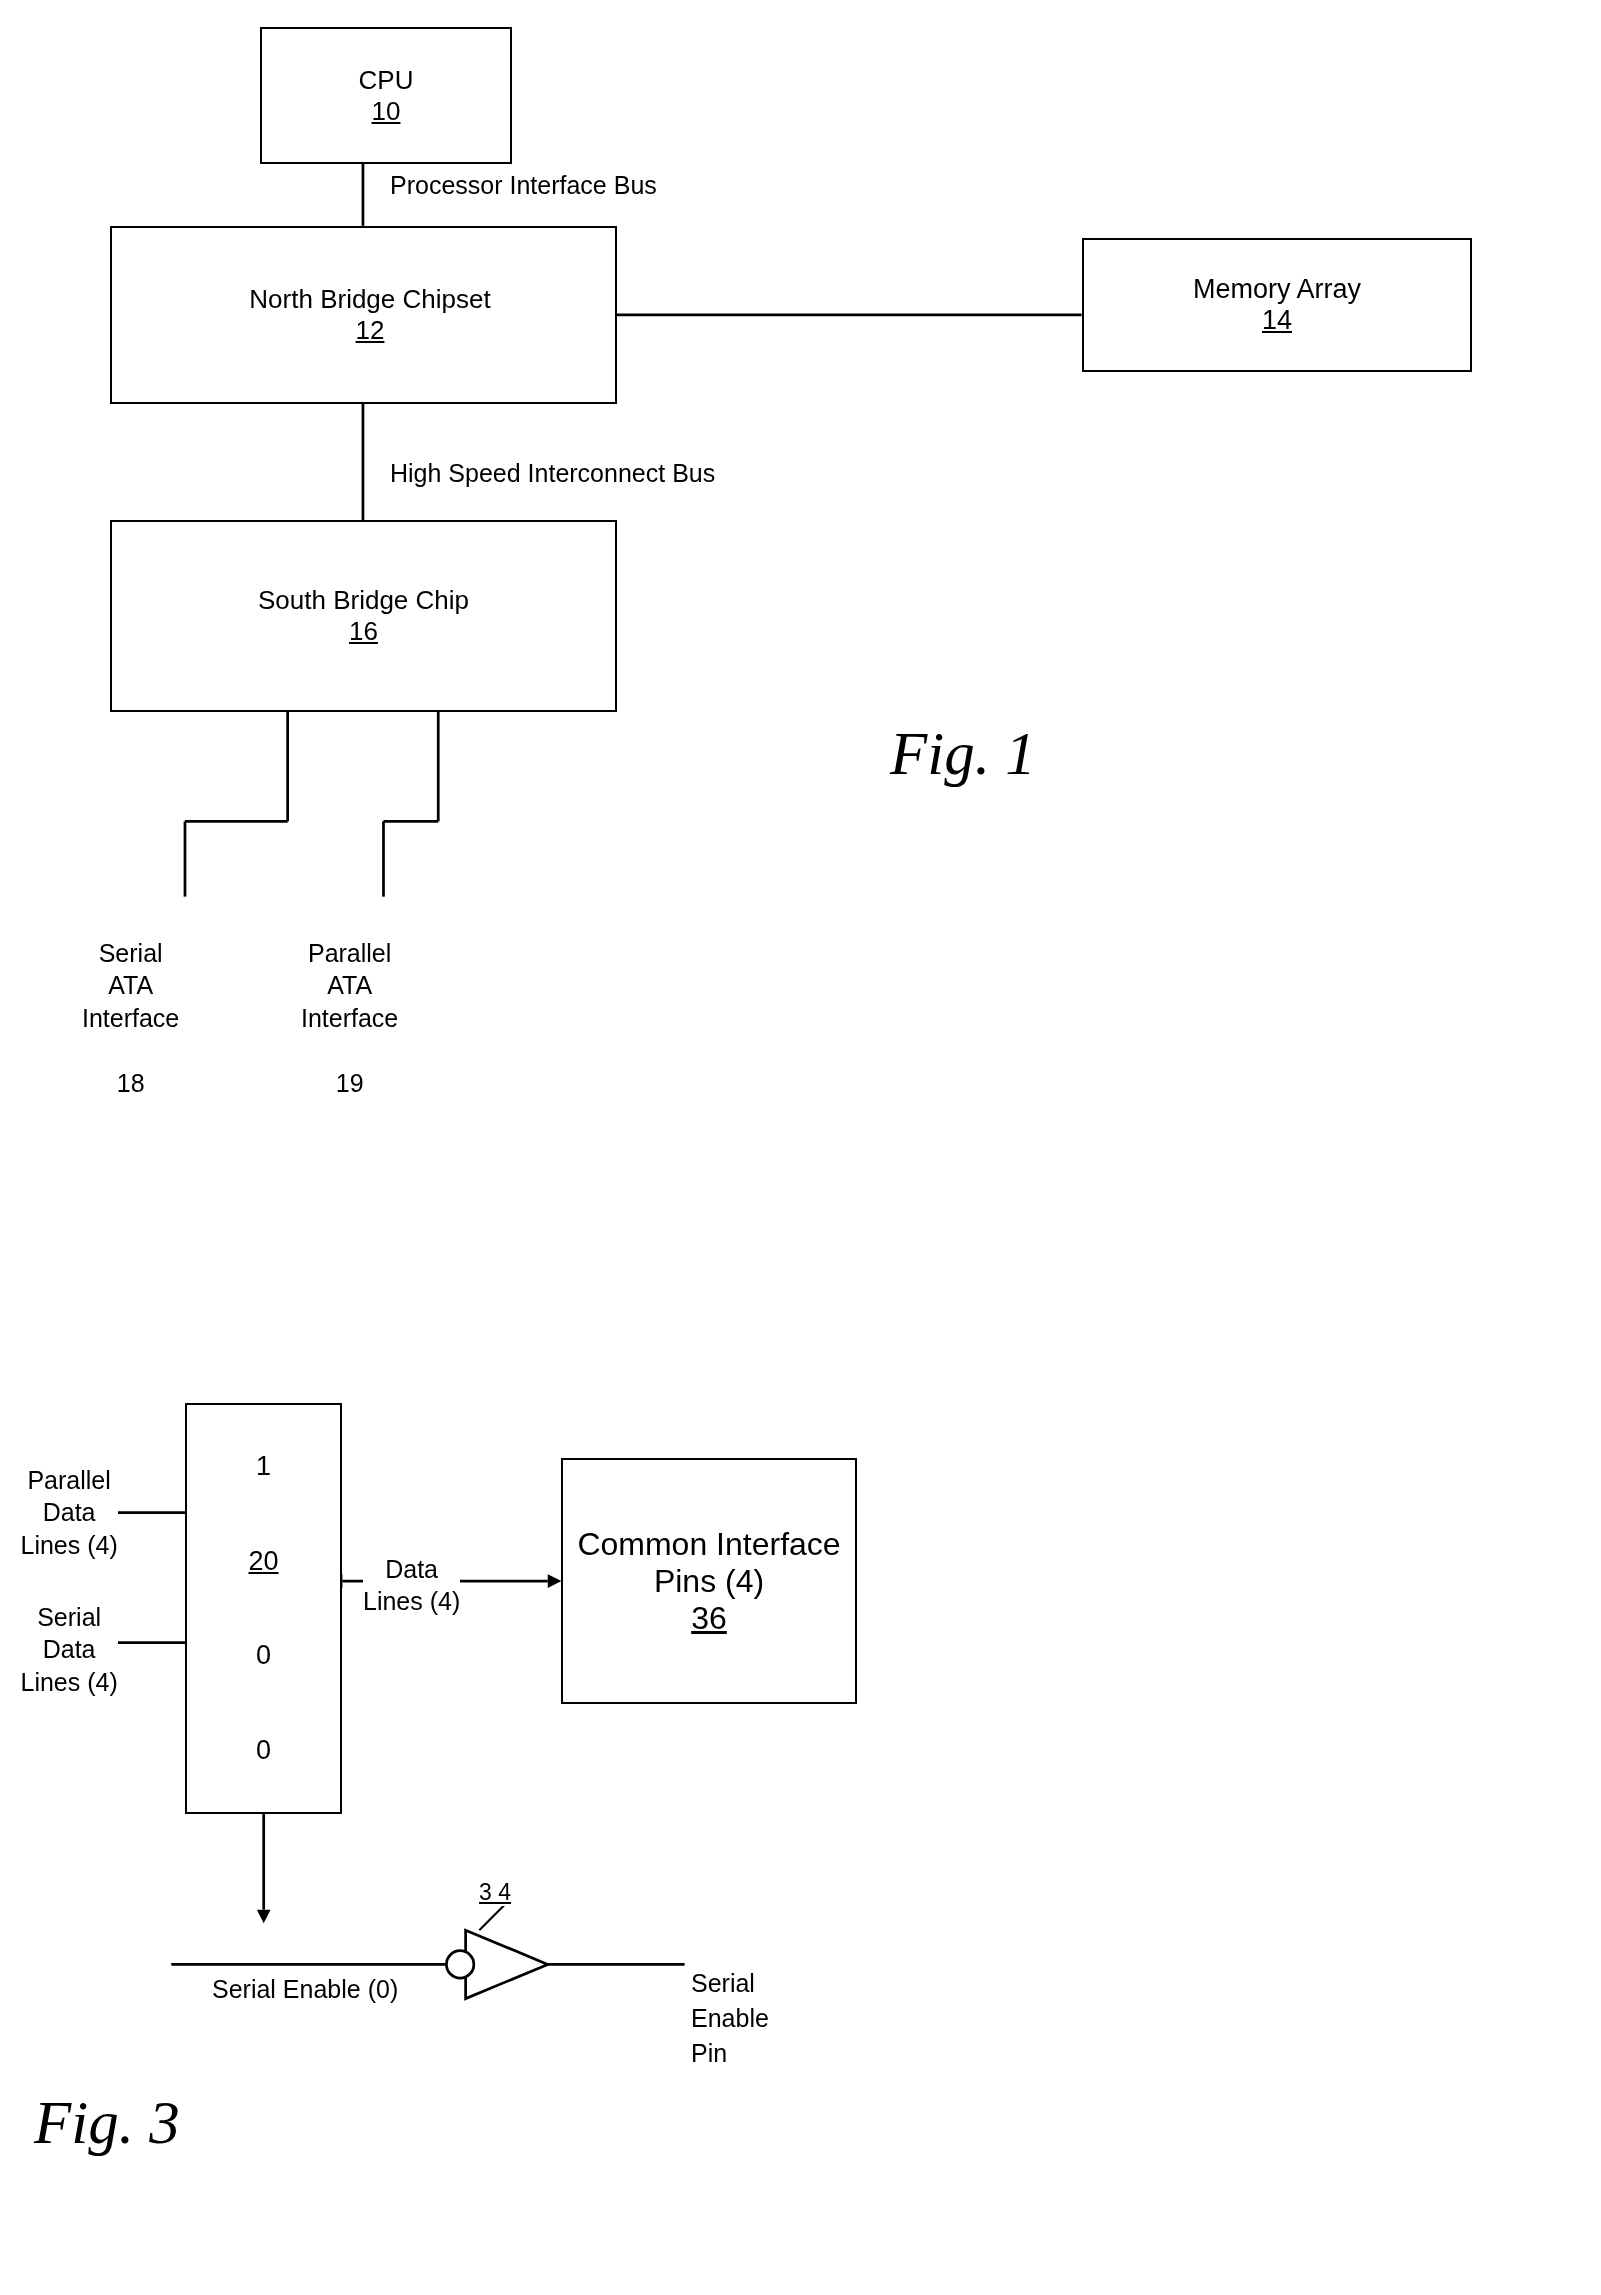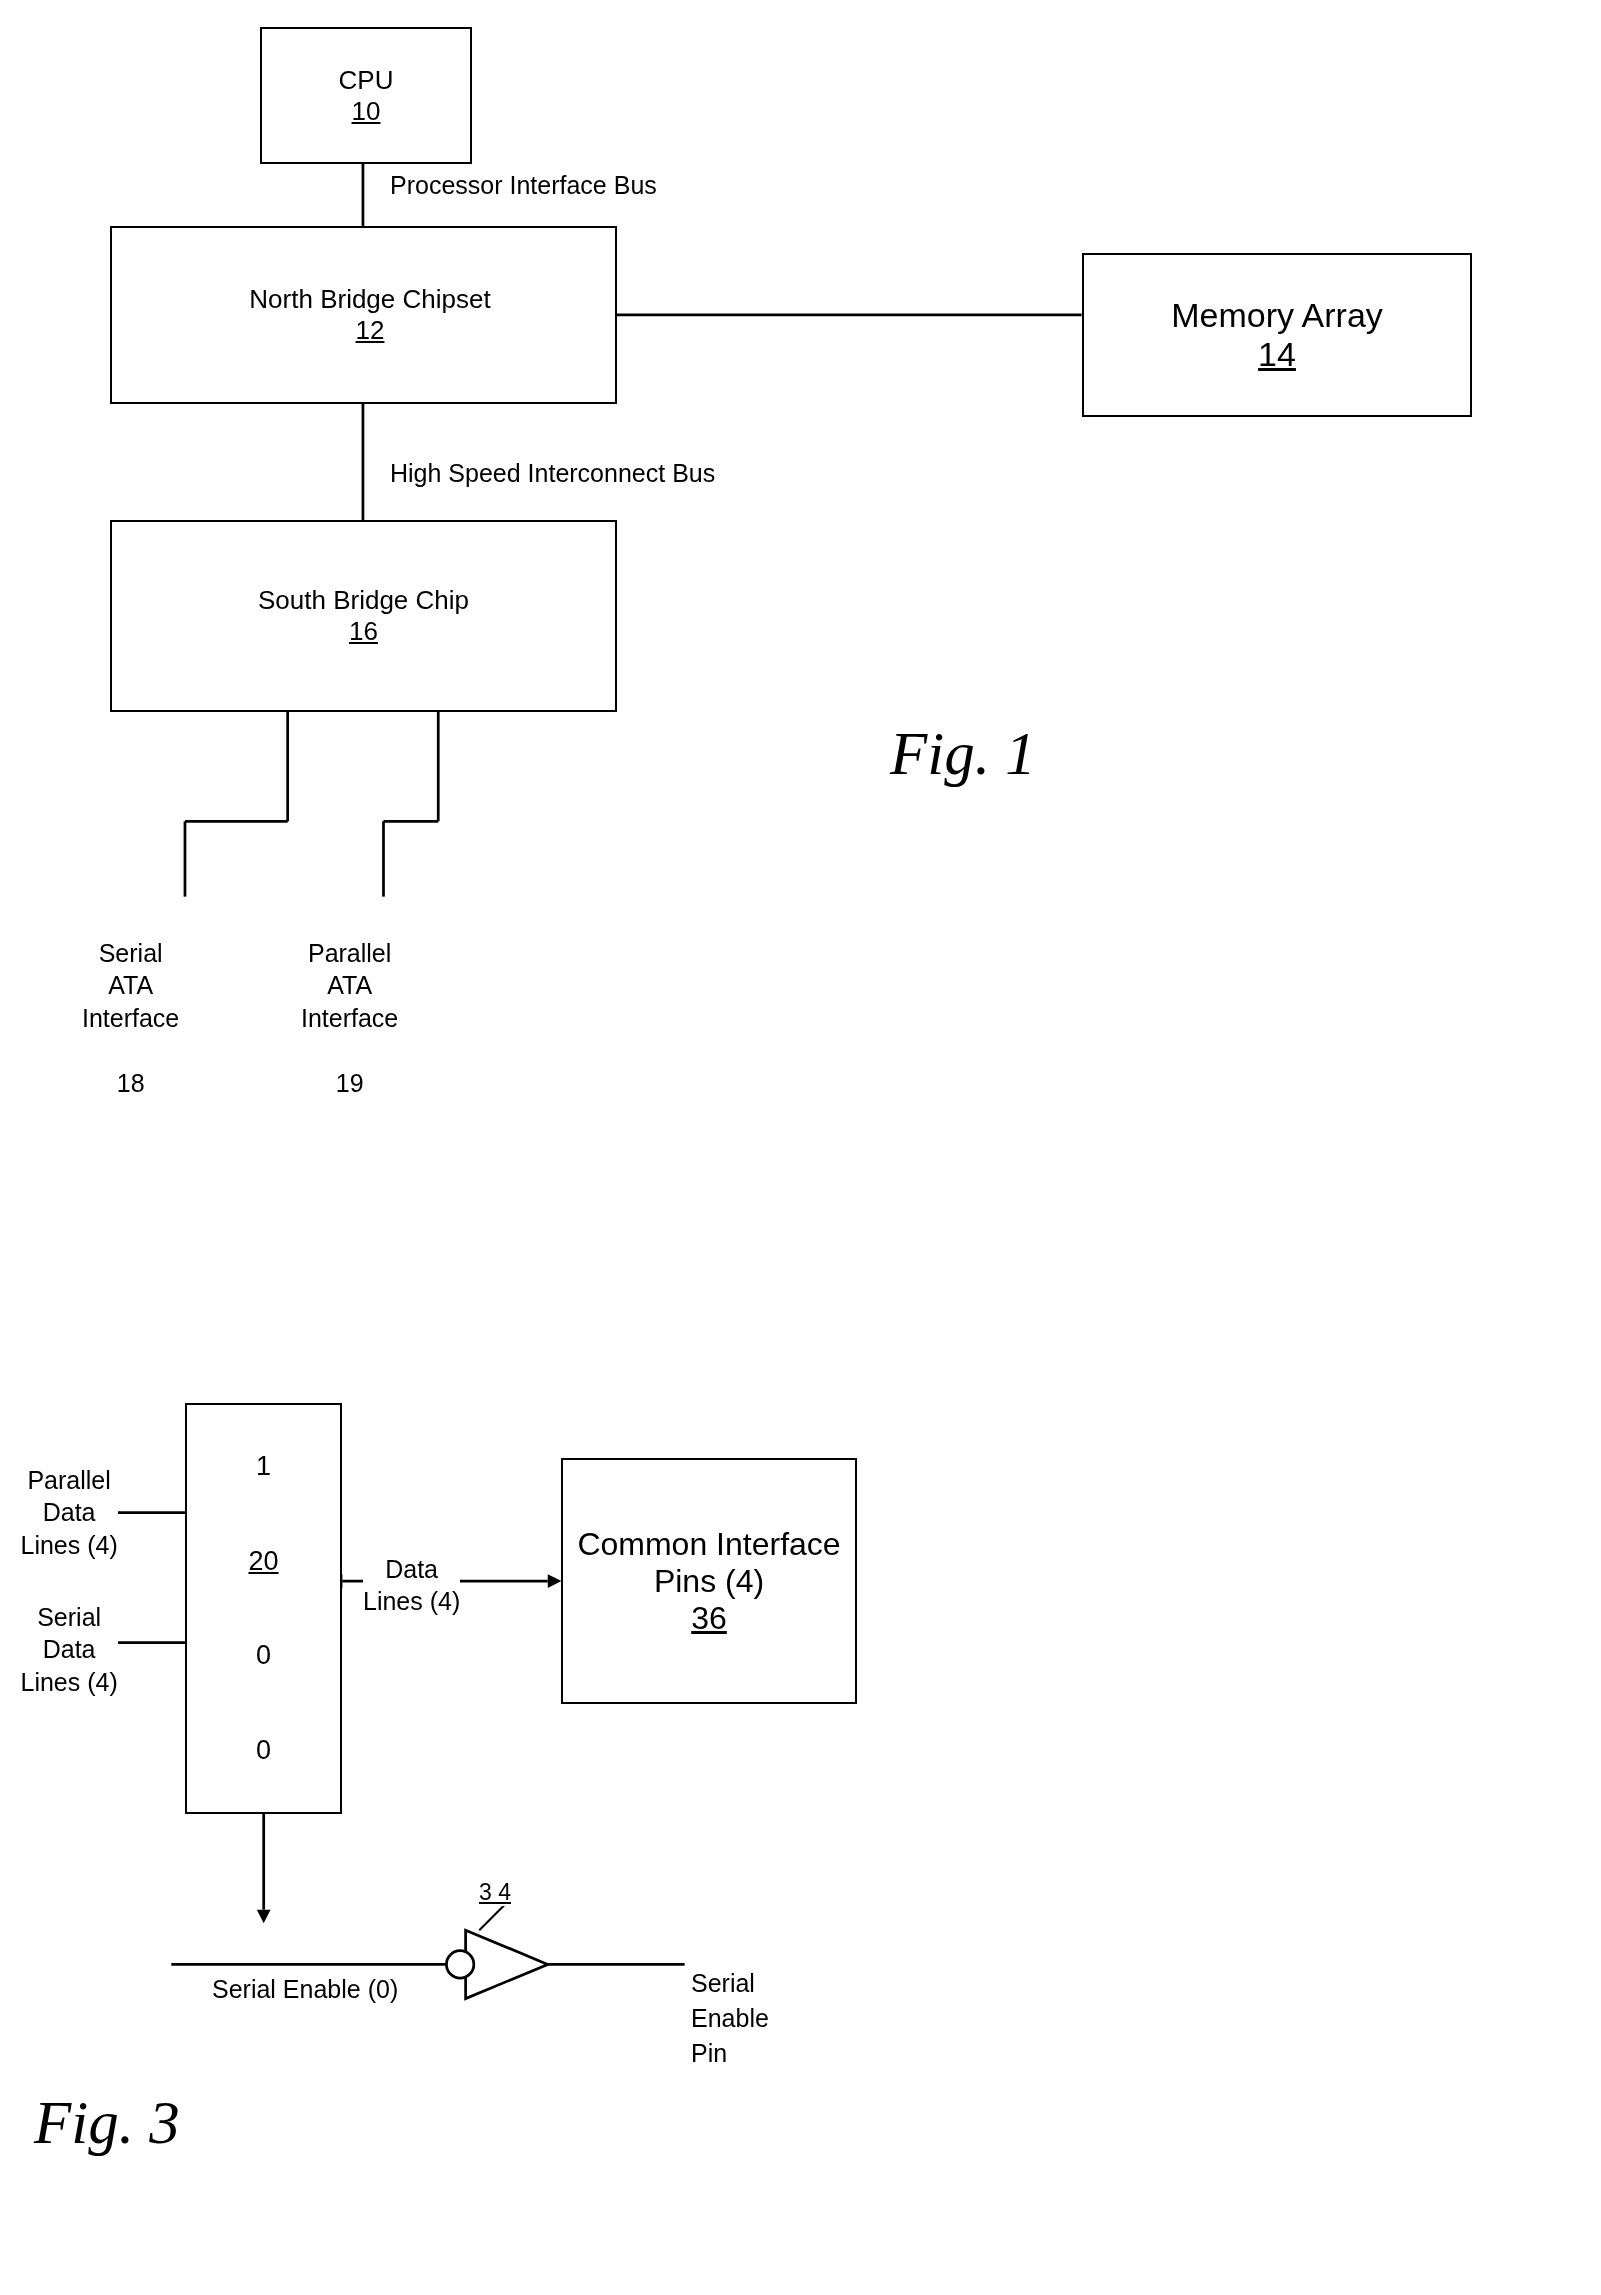--- a/index.html
+++ b/index.html
@@ -93,33 +93,33 @@
 
     <polygon points="680,2820 680,2920 800,2870" fill="#fff" stroke="#000" stroke-width="4"></polygon>
 
     <circle cx="672" cy="2870" r="20" fill="#fff" stroke="#000" stroke-width="4"></circle>
 
     <line x1="800" y1="2870" x2="1000" y2="2870" stroke="#000" stroke-width="4"></line>
 
     <line x1="700" y1="2820" x2="740" y2="2780" stroke="#000" stroke-width="3"></line>
   </svg>
 
-  <div class="box" style="left:260px; top:27px; width:212px; height:137px;">
+  <div class="box" style="left:260px; top:27px; width:252px; height:137px;">
     <span>CPU</span>
     <span class="underline">10</span>
   </div>
 
   <div class="label" style="left:390px; top:171px; white-space:nowrap;">Processor Interface Bus</div>
 
   <div class="box" style="left:110px; top:226px; width:507px; height:178px;padding-left:13px;">
     <span>North Bridge Chipset</span>
     <span class="underline">12</span>
   </div>
 
-  <div class="box" style="left:1082px; top:253px; width:390px; height:164px; font-size:34px;">
+  <div class="box" style="left:1082px; top:238px; width:390px; height:134px; font-size:27px;">
     <span>Memory Array</span>
     <span class="underline">14</span>
   </div>
 
   <div class="label" style="left:390px; top:459px; white-space:nowrap;">High Speed Interconnect Bus</div>
 
   <div class="box" style="left:110px; top:520px; width:507px; height:192px; font-size:26px;align-items:center;">
     <span>South Bridge Chip</span>
     <span class="underline">16</span>
   </div>

